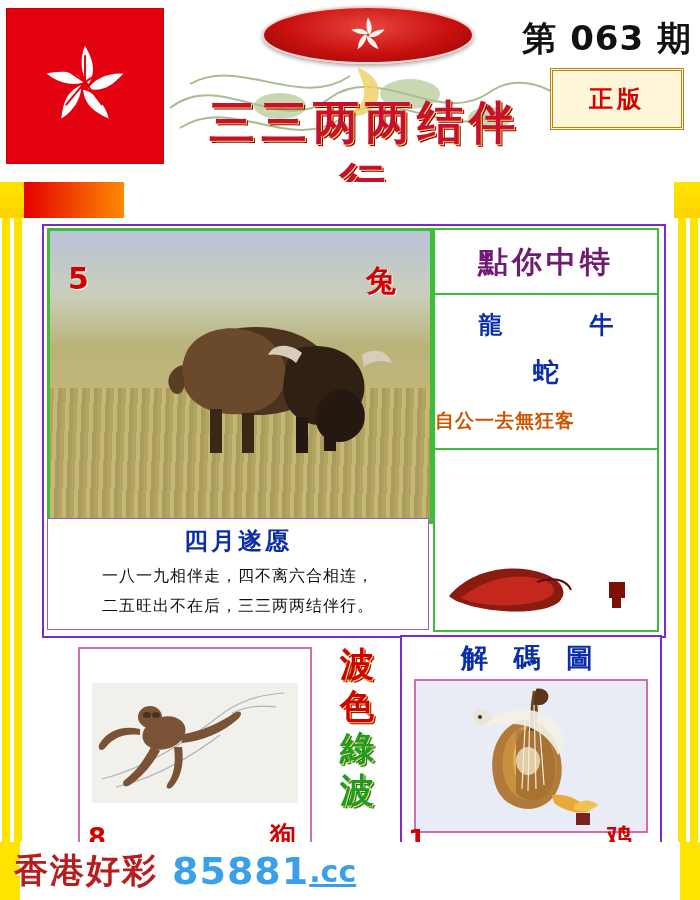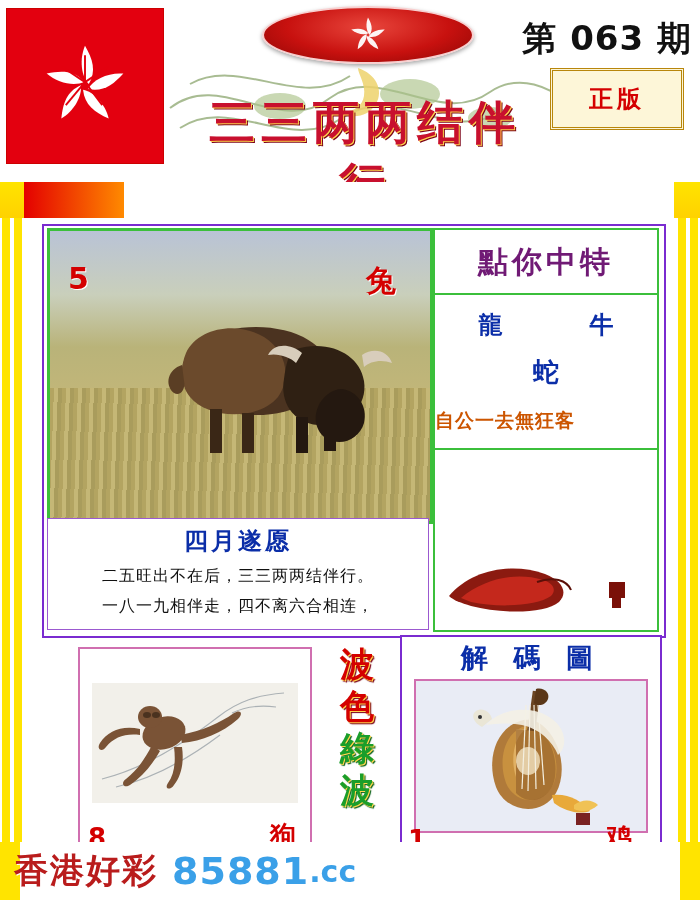--- a/index.html
+++ b/index.html
@@ -88,21 +88,21 @@
   .j-num{position:absolute;left:6px;bottom:-6px;font-size:26px;font-weight:bold;color:#d40000;}
   .j-zodiac{position:absolute;right:28px;bottom:-6px;font-size:26px;font-weight:bold;color:#d40000;}
 
   
   .footer{position:absolute;left:0;bottom:0;width:700px;height:58px;background:#fff;}
   .fbar-l{position:absolute;left:0;top:0;width:20px;height:58px;background:#ffe400;}
   .fbar-r{position:absolute;right:0;top:0;width:20px;height:58px;background:#ffe400;}
   .wm{position:absolute;left:14px;top:4px;width:672px;height:50px;display:flex;align-items:center;}
   .wm .red{font-size:34px;font-weight:bold;color:#b91c1c;text-shadow:1px 1px 0 #fff;letter-spacing:2px;}
   .wm .num{font-size:38px;font-weight:bold;color:#3aa0e8;text-shadow:1px 1px 0 #fff;margin-left:14px;letter-spacing:1px;}
-  .wm .cc{font-size:30px;font-weight:bold;color:#3aa0e8;text-shadow:1px 1px 0 #fff;}
+  .wm .cc{font-size:30px;font-weight:bold;color:#3aa0e8;text-shadow:1px 1px 0 #fff;text-decoration:underline;}
 </style>
 </head>
 <body>
 
 <div class="page">
 
   <div class="header">
 
     <div class="flag-box">
       <svg class="flag-star" viewBox="0 0 100 100">
@@ -190,22 +190,22 @@
         <rect x="150" y="124" width="12" height="36" fill="#241810"></rect>
         <rect x="178" y="124" width="12" height="34" fill="#241810"></rect>
         <path d="M36 72 C22 76 18 92 28 100 C34 104 40 96 38 88Z" fill="#5a3e24"></path>
       </svg>
       <div class="num-left">5</div>
       <div class="zodiac-right">兔</div>
     </div>
 
     <div class="poem-box">
       <div class="poem-title">四月遂愿</div>
+      <div class="poem-line">一八一九相伴走，四不离六合相连，</div>
       <div class="poem-line">二五旺出不在后，三三两两结伴行。</div>
-      <div class="poem-line">一八一九相伴走，四不离六合相连，</div>
     </div>
 
     <div class="panel-right">
       <div class="pr-title">點你中特</div>
       <div class="pr-divider"></div>
       <div class="pr-row">
         <span class="pr-item">龍</span>
         <span class="pr-item">牛</span>
       </div>
       <div class="pr-single">蛇</div>

